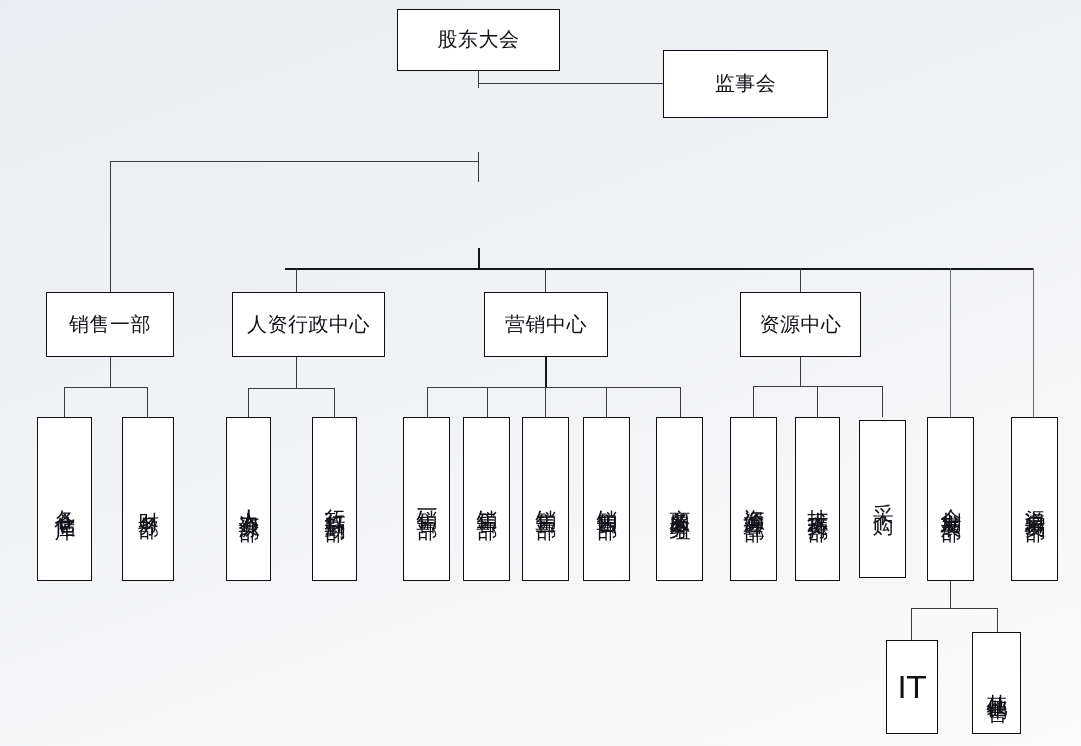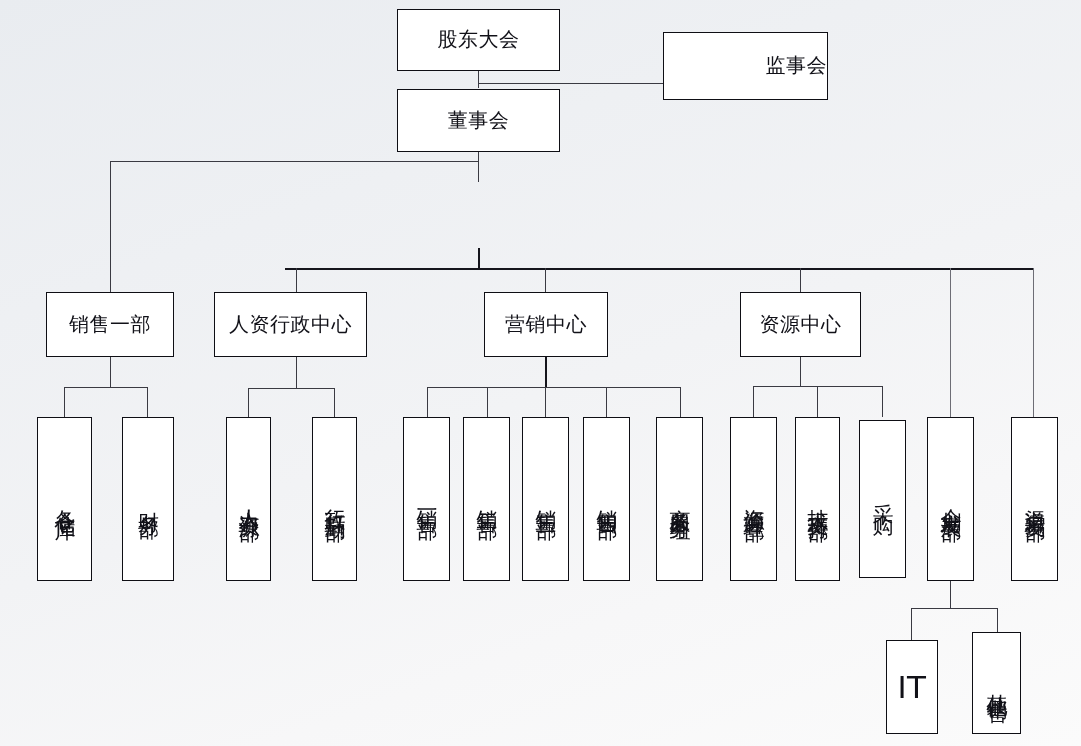--- a/index.html
+++ b/index.html
@@ -117,34 +117,31 @@
 
   <div class="line v" style="left:950px; top:581px; height:27px;"></div>
   <div class="line h" style="left:911px; top:608px; width:87px;"></div>
   <div class="line v" style="left:911px; top:608px; height:32px;"></div>
   <div class="line v" style="left:997px; top:608px; height:24px;"></div>
 
   <div class="node horiz" style="left:397px; top:9px; width:163px; height:62px;">
     <span class="label">股东大会</span>
   </div>
 
-  <div class="node horiz" style="left:663px; top:32px; width:165px; height:68px;justify-content:flex-end;">
+  <div class="node horiz" style="left:663px; top:50px; width:165px; height:68px;">
     <span class="label">监事会</span>
   </div>
 
-  <div class="node horiz" style="left:397px; top:89px; width:163px; height:63px;">
-    <span class="label">董事会</span>
-  </div>
 
 
   <div class="node horiz" style="left:46px; top:292px; width:128px; height:65px;">
     <span class="label">销售一部</span>
   </div>
 
-  <div class="node horiz" style="left:214px; top:292px; width:153px; height:65px;">
+  <div class="node horiz" style="left:232px; top:292px; width:153px; height:65px;">
     <span class="label">人资行政中心</span>
   </div>
 
   <div class="node horiz" style="left:484px; top:292px; width:124px; height:65px;">
     <span class="label">营销中心</span>
   </div>
 
   <div class="node horiz" style="left:740px; top:292px; width:121px; height:65px;">
     <span class="label">资源中心</span>
   </div>

